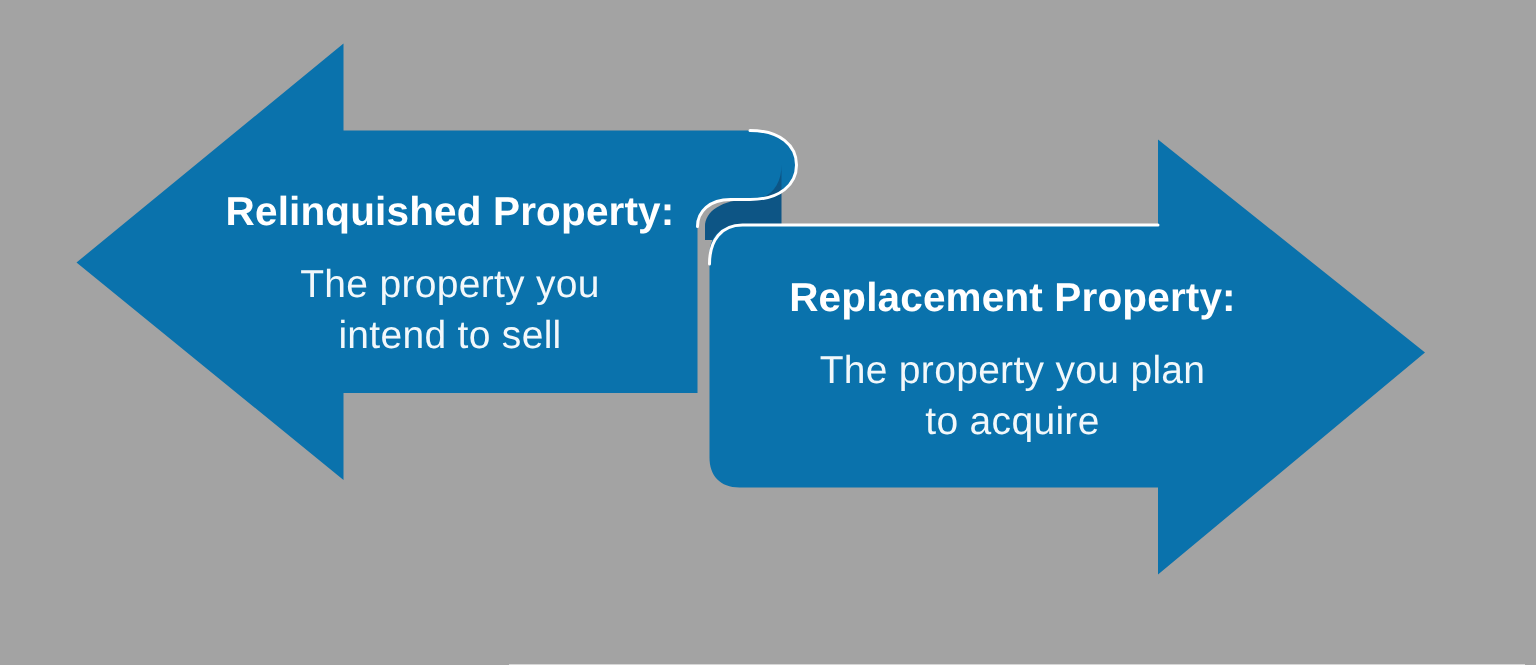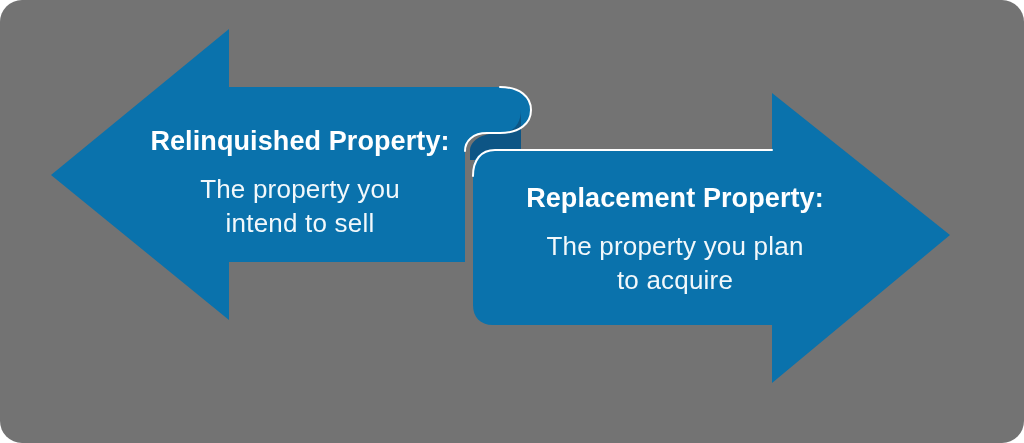--- a/index.html
+++ b/index.html
@@ -11,22 +11,21 @@
   body {
     width: 1024px;
     height: 443px;
     font-family: "Liberation Sans", sans-serif;
     overflow: hidden;
   }
   #diagram-root {
     position: relative;
     width: 1024px;
     height: 443px;
-    background: #737373;
-    border-radius: 22px;
+    background: #a3a3a3;
   }
   #diagram-svg {
     position: absolute;
     top: 0;
     left: 0;
     width: 1024px;
     height: 443px;
     display: block;
   }
   .arrow-title {

